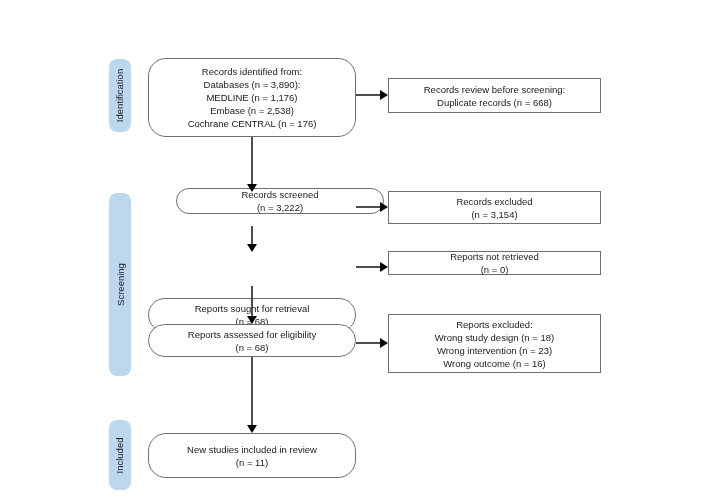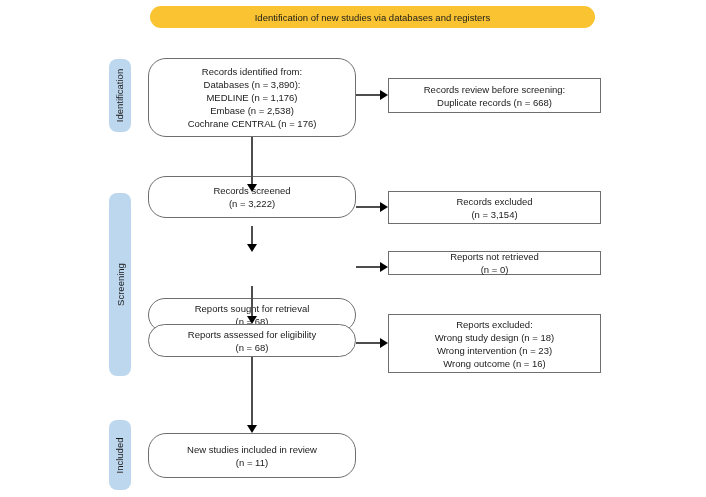--- a/index.html
+++ b/index.html
@@ -53,21 +53,21 @@
     border: 1px solid var(--box-border);
     display: flex; flex-direction: column;
     align-items: center; justify-content: center;
     text-align: center;
     font-size: 9.5px;
     line-height: 13px;
   }
   .col-left { left: 148px; width: 208px; border-radius: 18px; }
   .col-right { left: 388px; width: 213px; }
   .box1 { top: 58px;  height: 79px; }
-  .box2 { top: 176px; height: 42px; }
+  .box2 { top: 188px; height: 26px; margin-left: 28px; }
   .box3 { top: 252px; height: 34px; margin-top: 46px; }
   .box4 { top: 324px; height: 33px; }
   .box5 { top: 433px; height: 45px; }
   .rbox1 { top: 78px;  height: 35px; }
   .rbox2 { top: 191px; height: 33px; }
   .rbox3 { top: 251px; height: 24px; }
   .rbox4 { top: 314px; height: 59px; }
   .arrow { position: absolute; display: flex; }
   .arrow-v { width: 10px; flex-direction: column; align-items: center; }
   .arrow-h { height: 10px; flex-direction: row; align-items: center; }
@@ -92,23 +92,20 @@
   .ah1 { left: 356px; top: 90px;  width: 32px; }
   .ah2 { left: 356px; top: 202px; width: 32px; }
   .ah3 { left: 356px; top: 262px; width: 32px; }
   .ah4 { left: 356px; top: 338px; width: 32px; }
 </style>
 </head>
 <body>
 
 <div class="canvas">
 
-  <div class="banner">
-    <span>Identification of new studies via databases and registers</span>
-  </div>
 
   <div class="stage-pill pill-identification">
     <span>Identification</span>
   </div>
   <div class="stage-pill pill-screening">
     <span>Screening</span>
   </div>
   <div class="stage-pill pill-included">
     <span>Included</span>
   </div>

